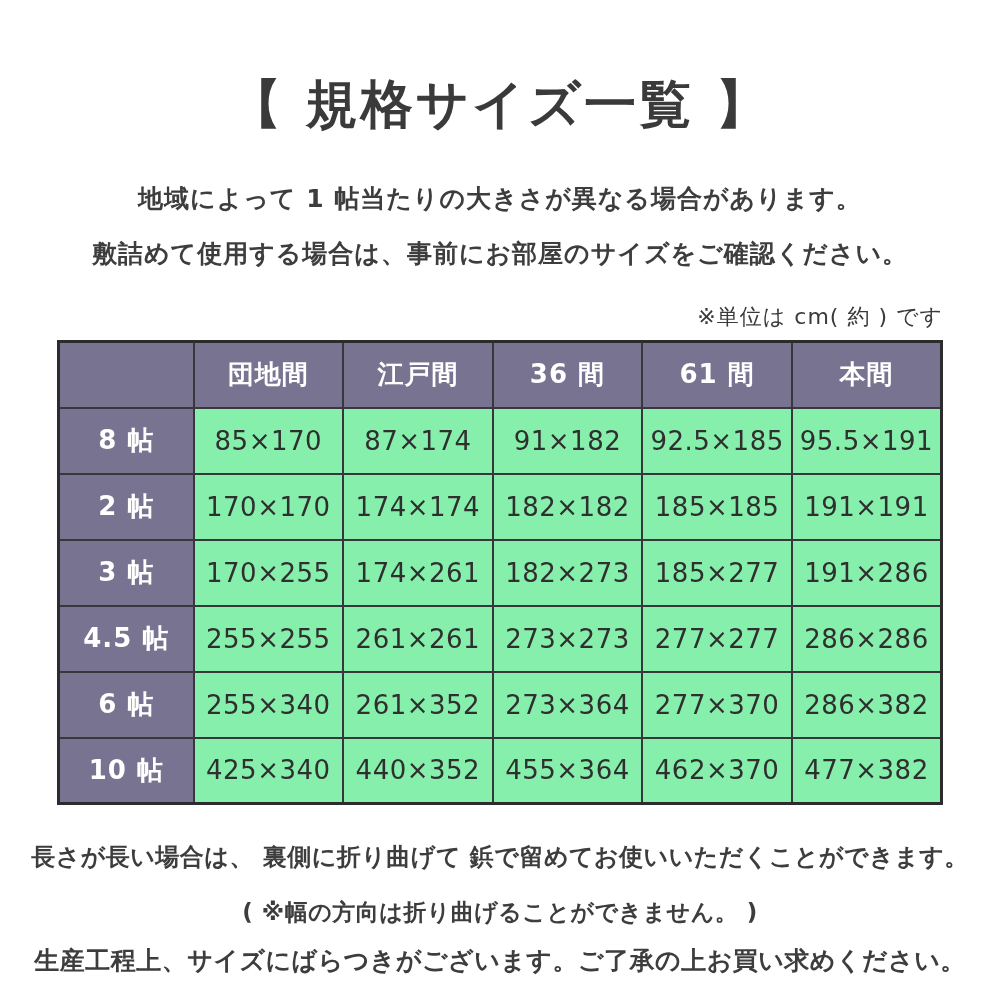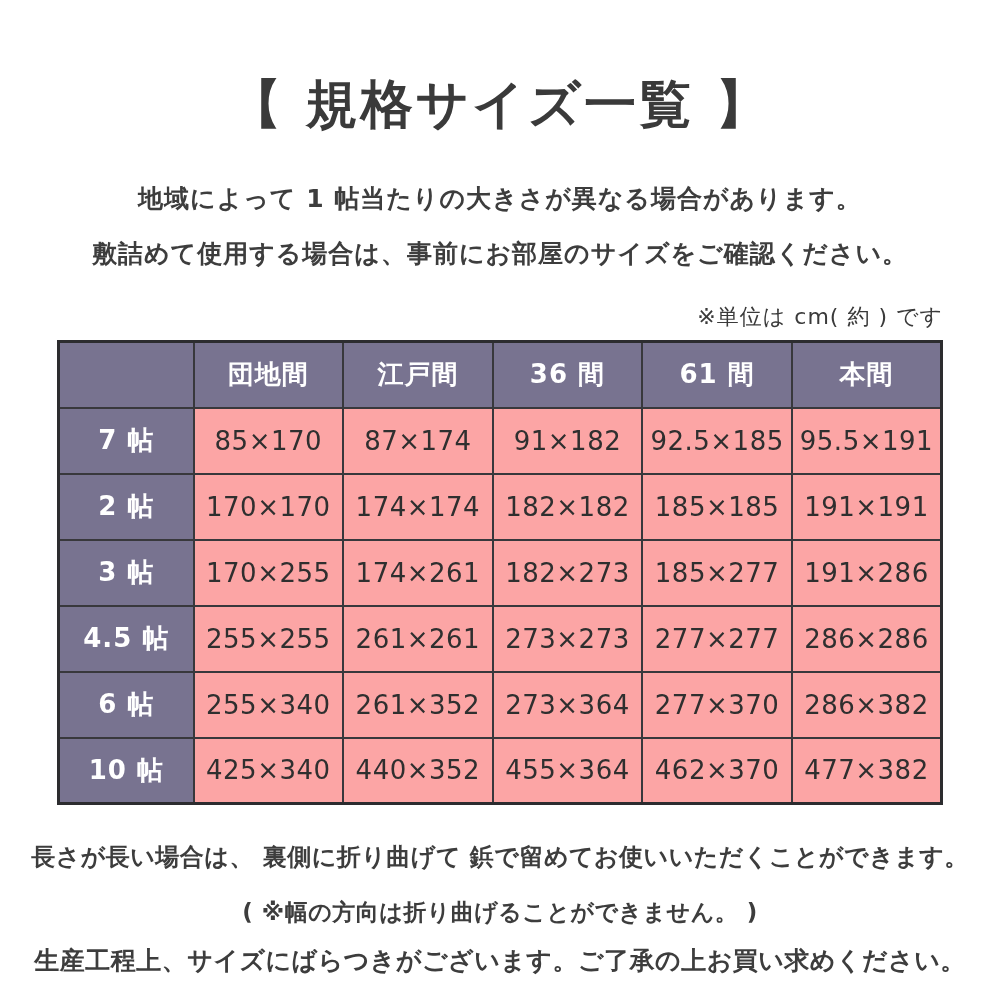--- a/index.html
+++ b/index.html
@@ -60,21 +60,21 @@
     padding: 0;
   }
   table.size-table th {
     background: #787390;
     color: #ffffff;
     font-size: 26px;
     font-weight: bold;
     letter-spacing: 1px;
   }
   table.size-table td {
-    background: #fca5a5;
+    background: #86efac;
     color: #2f2f2f;
     font-size: 26px;
     font-weight: normal;
     letter-spacing: 0.5px;
   }
   col.label-col { width: 135px; }
   .footer {
     margin: 0;
     text-align: center;
     color: #3d3d3d;
@@ -109,21 +109,21 @@
           <th></th>
           <th>団地間</th>
           <th>江戸間</th>
           <th>36 間</th>
           <th>61 間</th>
           <th>本間</th>
         </tr>
     </thead>
     <tbody id="table-body">
         <tr>
-          <th>7 帖</th>
+          <th>8 帖</th>
           <td>85×170</td>
           <td>87×174</td>
           <td>91×182</td>
           <td>92.5×185</td>
           <td>95.5×191</td>
         </tr>
         <tr>
           <th>2 帖</th>
           <td>170×170</td>
           <td>174×174</td>

